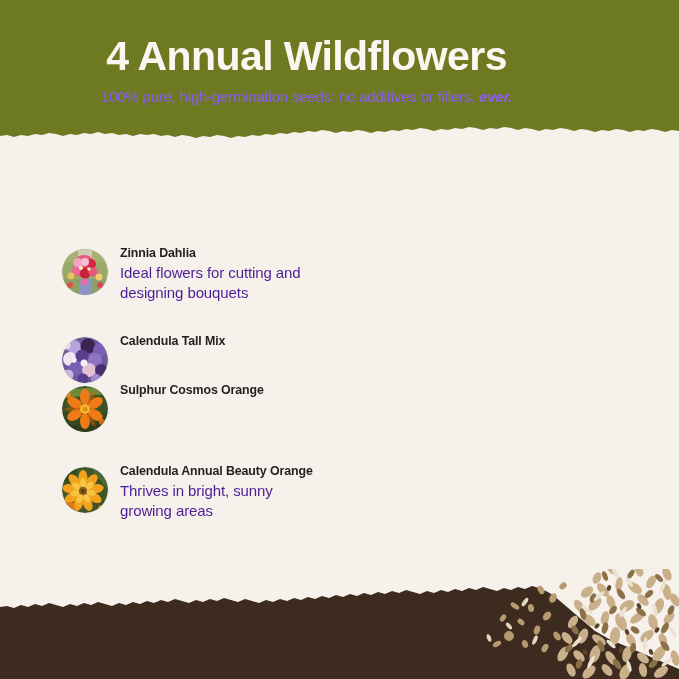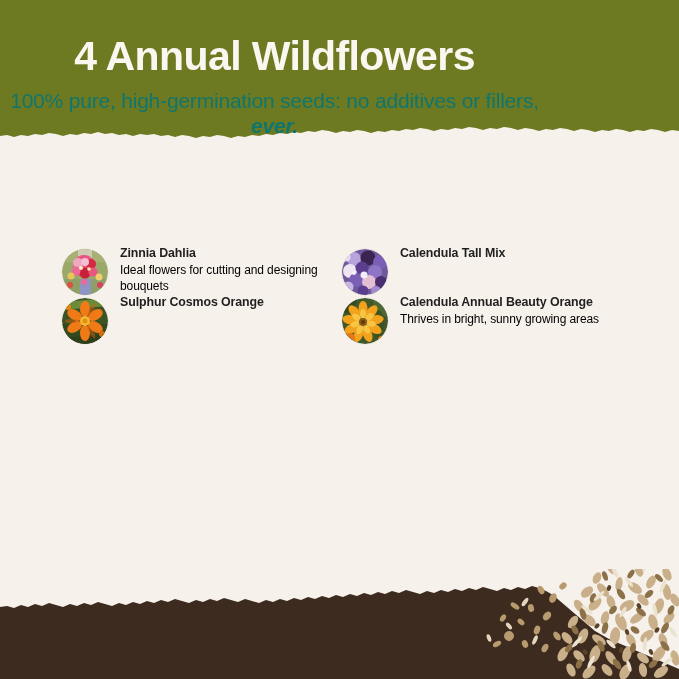--- a/index.html
+++ b/index.html
@@ -40,36 +40,37 @@
     width: 679px;
     height: 30px;
     display: block;
   }
   .header-text-wrap {
     position: absolute;
     left: 0; top: 0;
     width: 549px;
     text-align: center;
     z-index: 3;
+    padding-left: 32px;
   }
   .title {
     margin: 0;
     padding-top: 34px;
     color: #FBF7F0;
     font-size: 41px;
     font-weight: bold;
     letter-spacing: -0.6px;
     line-height: 1.08;
     font-family: "Liberation Sans", sans-serif;
   }
   .subtitle {
     margin: 0;
     padding-top: 10px;
-    color: #0f766e;
-    font-size: 21px;
+    color: #8b5cf6;
+    font-size: 15px;
     font-weight: normal;
     letter-spacing: -0.2px;
     line-height: 1.2;
   }
   .subtitle .em {
     font-style: italic;
     font-weight: bold;
   }
 
   
@@ -82,22 +83,23 @@
     background: #F7F1EC;
   }
   .feature-grid {
     position: absolute;
     left: 62px;
     top: 94px;
     width: 560px;
   }
   .feature-row {
     display: flex;
-    flex-direction: row;
+    flex-direction: column;
     width: 560px;
+    gap: 32px;
   }
   .feature-row.row-2 {
   }
   .feature-item {
     display: flex;
     flex-direction: row;
     align-items: flex-start;
     width: 282px;
   }
   .thumb {
@@ -119,23 +121,23 @@
     margin: 0;
     font-size: 12.4px;
     font-weight: bold;
     color: #1F1F1F;
     line-height: 1.28;
     letter-spacing: -0.1px;
   }
   .feature-desc {
     margin: 0;
     padding-top: 1px;
-    font-size: 12px;
+    font-size: 15px;
     font-weight: normal;
-    color: #000000;
+    color: #4c1d95;
     line-height: 1.32;
     letter-spacing: -0.1px;
     max-width: 205px;
   }
 
   
   .footer-band {
     position: absolute;
     left: 0;
     bottom: 0;

